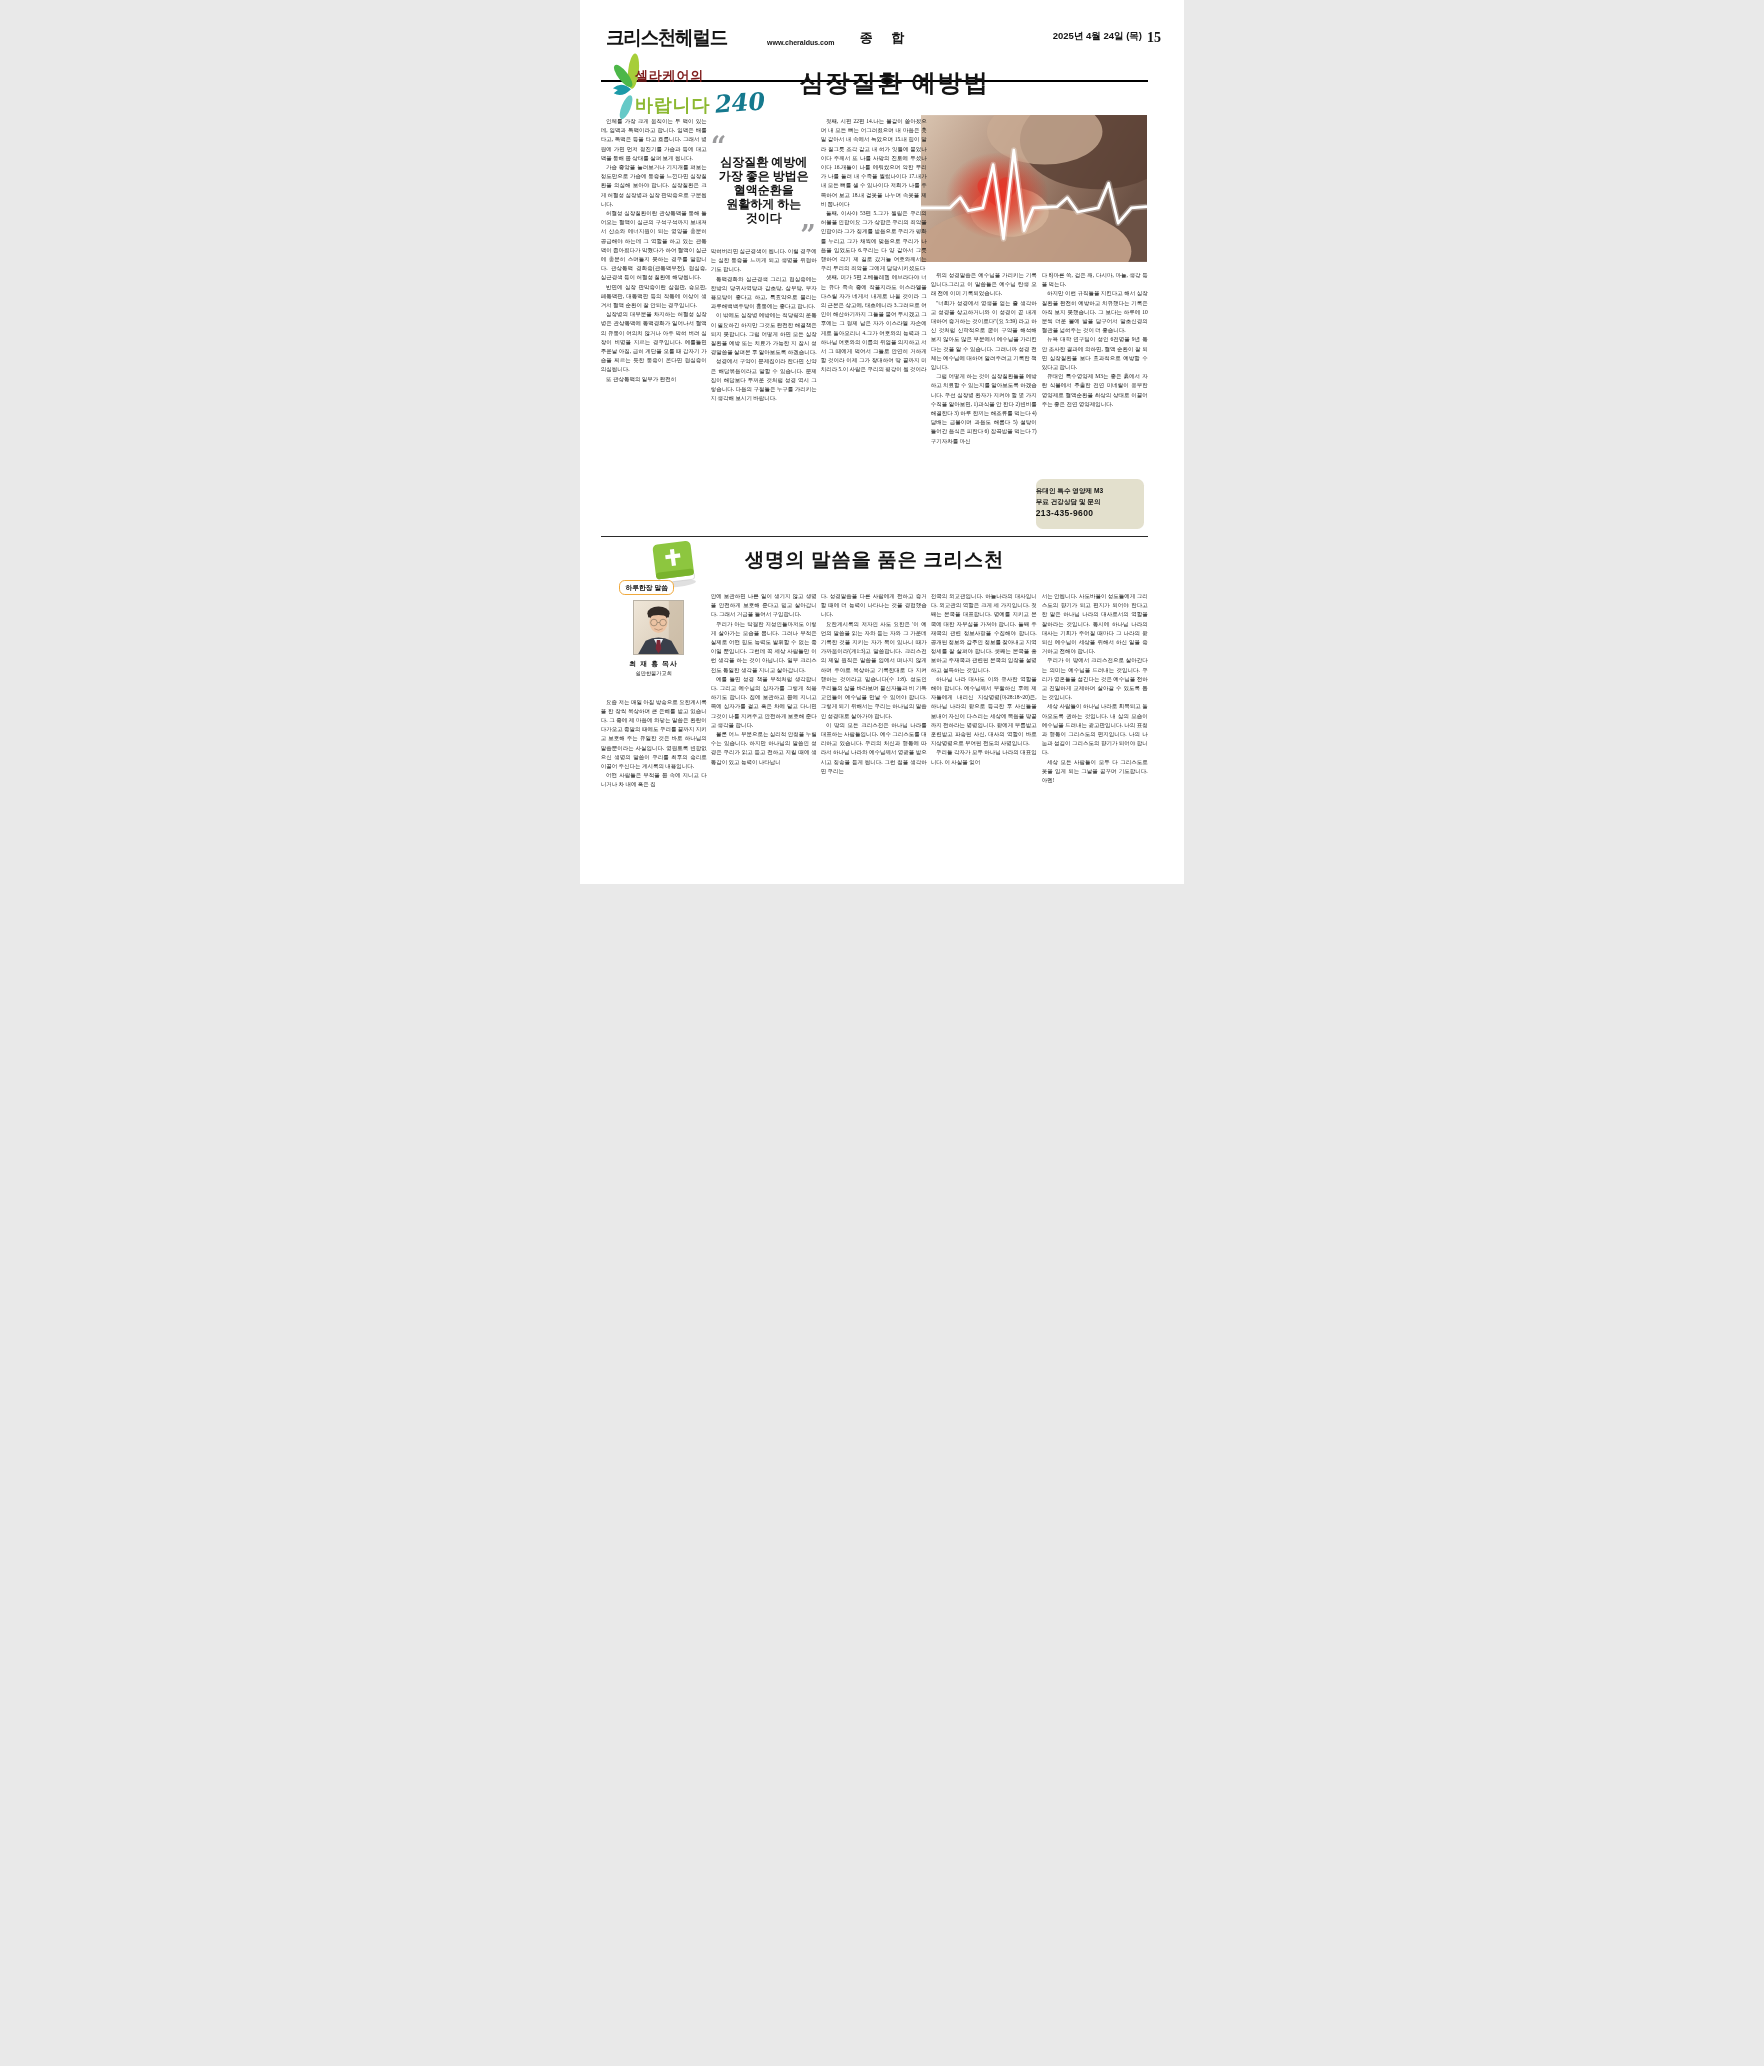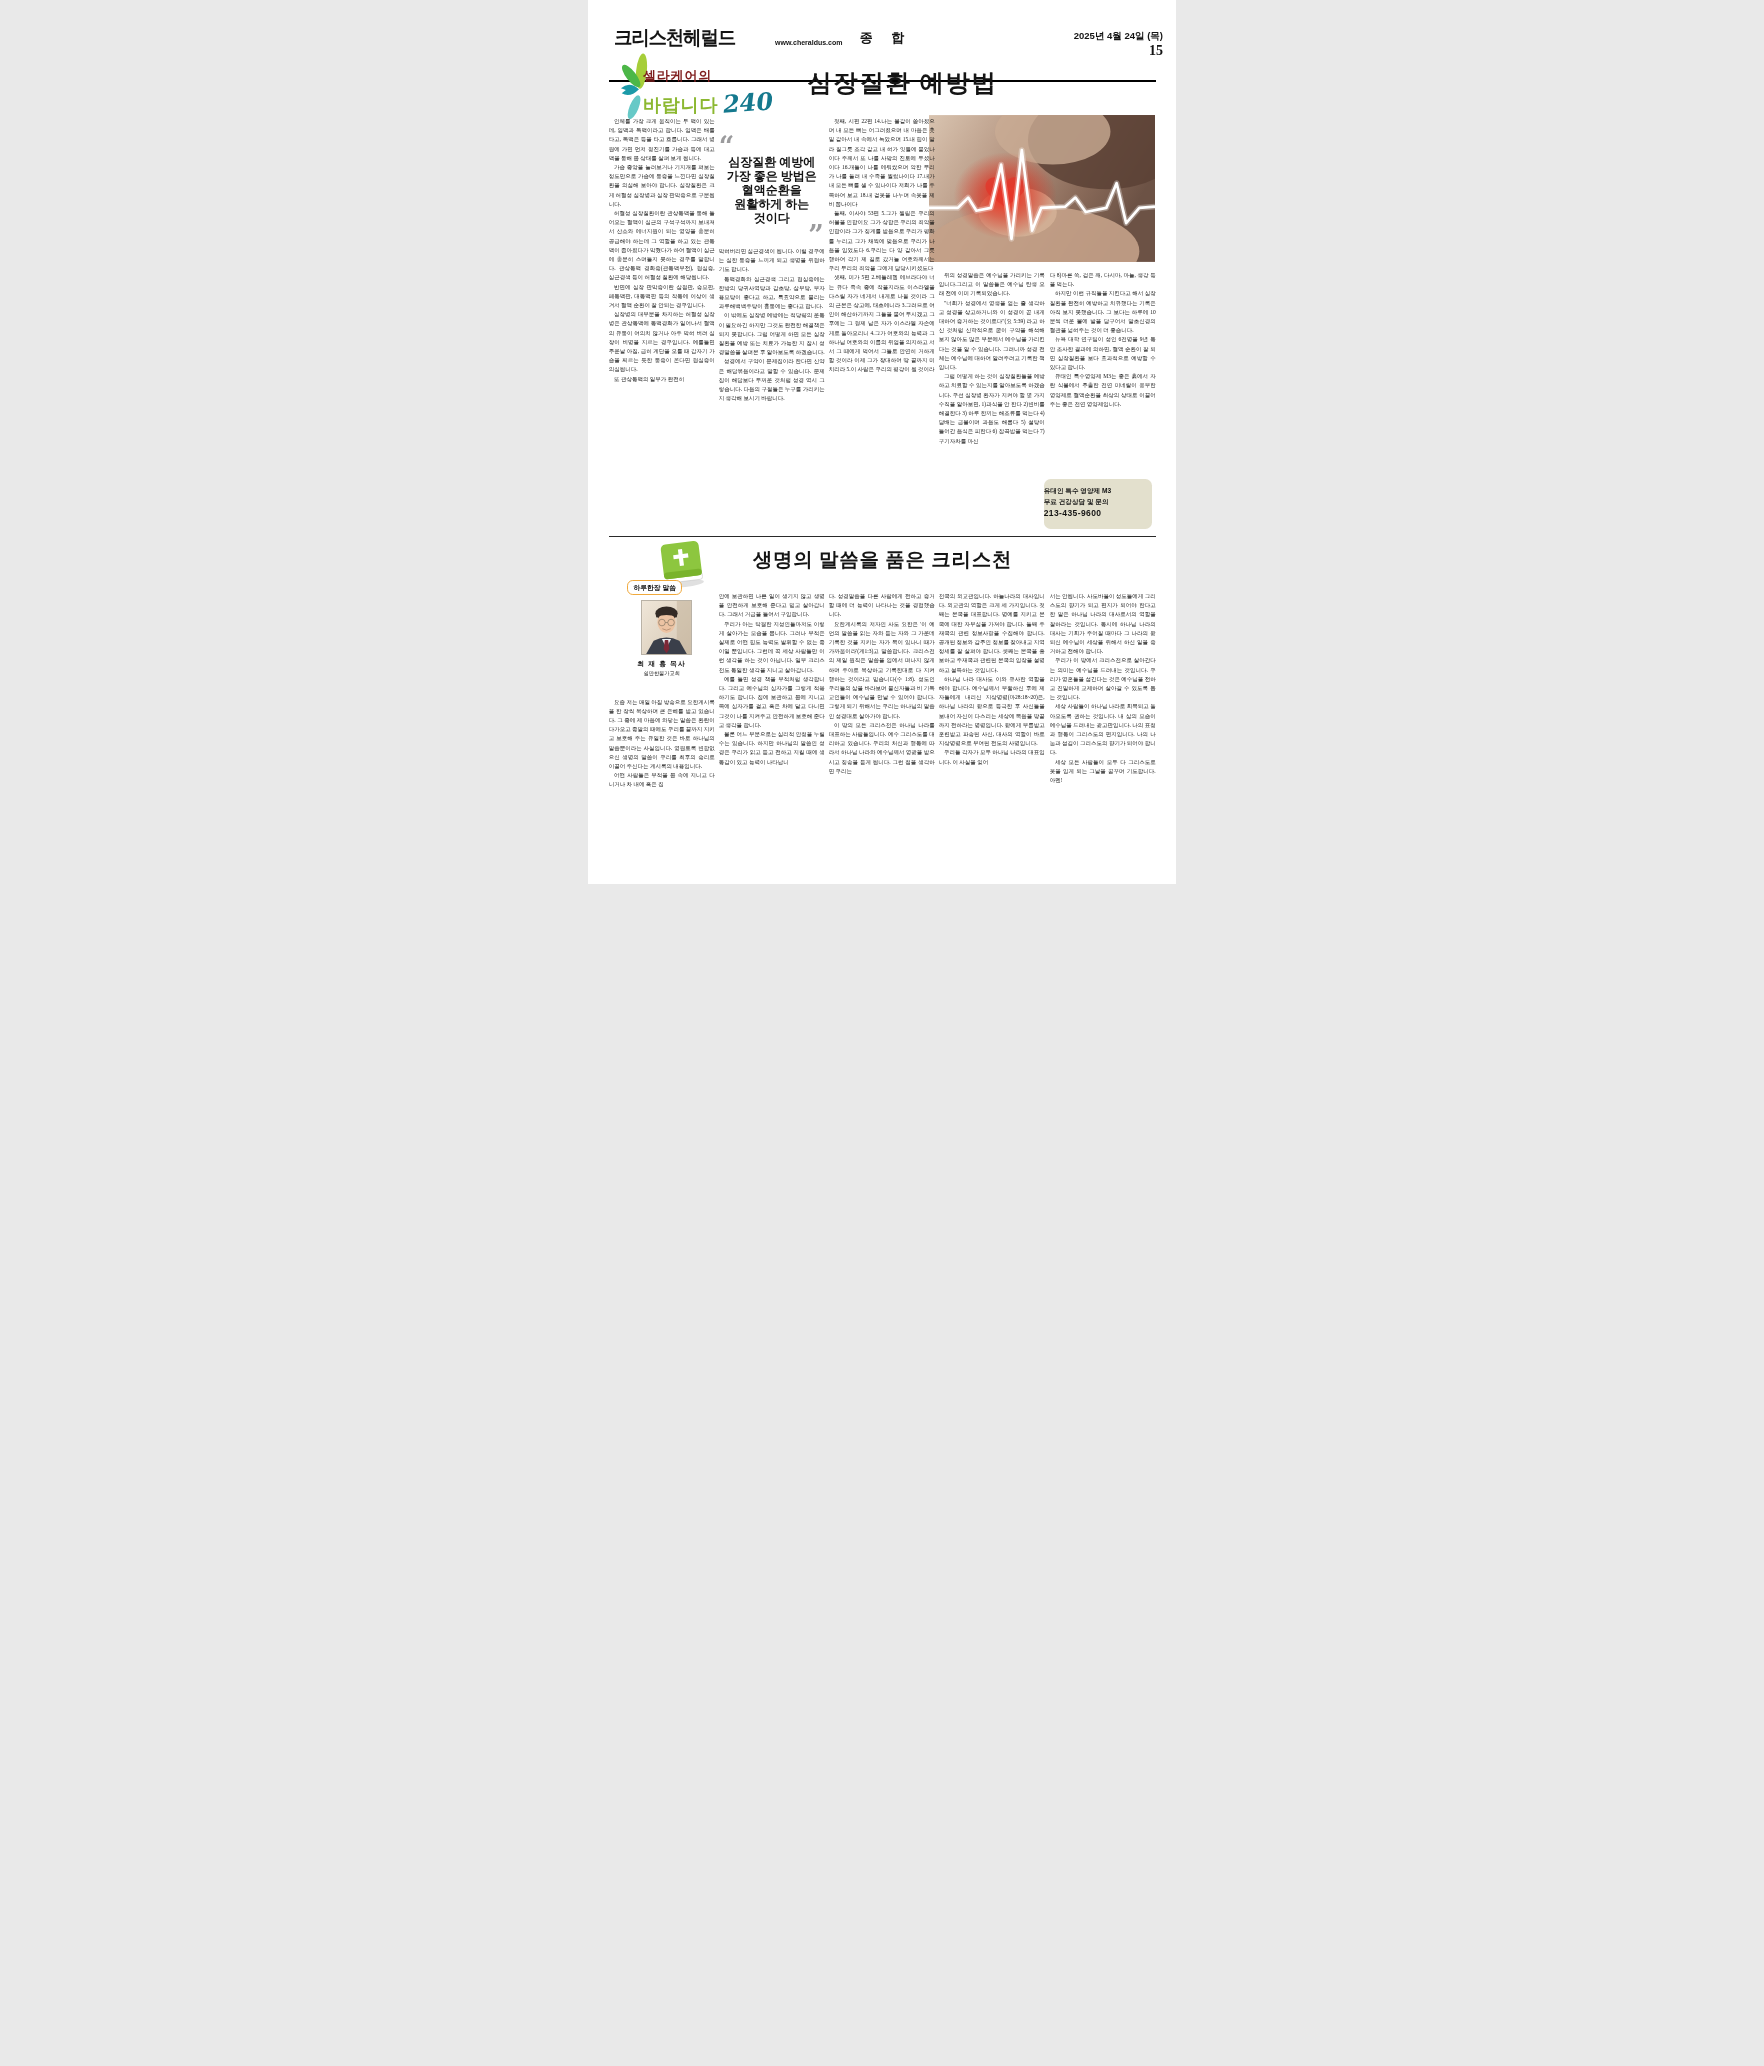--- a/index.html
+++ b/index.html
@@ -1,26 +1,26 @@
 <!DOCTYPE html>
 <html style="font-size:6.6px"><head>
 <meta charset="utf-8">
 <style>
   html,body{margin:0;padding:0;background:#e9e9e9;}
   .page{position:relative;width:588px;height:884px;margin:0 auto;background:#ffffff;
-        font-family:"Liberation Serif","DejaVu Serif",serif;color:#141414;overflow:hidden;}
+        font-family:"Liberation Serif","DejaVu Serif",serif;color:#141414;overflow:hidden;padding-left:16px;}
 
   
   .masthead{position:absolute;left:26px;top:24px;font-family:"Liberation Sans","DejaVu Sans",sans-serif;
             font-weight:900;font-size:19.4px;letter-spacing:-1.2px;transform:scaleX(.95);transform-origin:left;white-space:nowrap;}
   .website{position:absolute;left:187px;top:39px;font-family:"Liberation Sans",sans-serif;font-weight:700;font-size:7px;}
   .section-label{position:absolute;left:0;right:0;top:29px;text-align:center;font-family:"Liberation Sans",sans-serif;
             font-weight:700;font-size:13px;letter-spacing:7.4px;text-indent:7.4px;}
-  .dateline{position:absolute;right:13px;top:30px;font-family:"Liberation Sans",sans-serif;font-weight:700;font-size:9.5px;
-            display:flex;align-items:flex-end;flex-direction:column;}
+  .dateline{position:absolute;right:23px;top:30px;font-family:"Liberation Sans",sans-serif;font-weight:700;font-size:9.5px;
+            display:flex;align-items:flex-start;}
   .pagenum{font-family:"Liberation Serif",serif;font-weight:700;font-size:14px;margin-left:5px;}
   .header-rule{position:absolute;left:20.7px;top:80px;width:547px;height:2.1px;background:#000;}
 
   
   .logo-block{position:absolute;left:32px;top:53px;width:145px;height:70px;}
   .logo-leaves{position:absolute;left:0;top:0;}
   .logo-text{position:absolute;left:23px;top:14px;font-family:"Liberation Sans",sans-serif;white-space:nowrap;}
   .logo-brand{color:#7f1d1d;font-size:13px;font-weight:600;letter-spacing:0.8px;}
   .logo-line2{margin-top:2.5px;display:flex;align-items:baseline;}
   .logo-title{color:#8cb831;font-size:18px;font-weight:800;letter-spacing:0.8px;}

